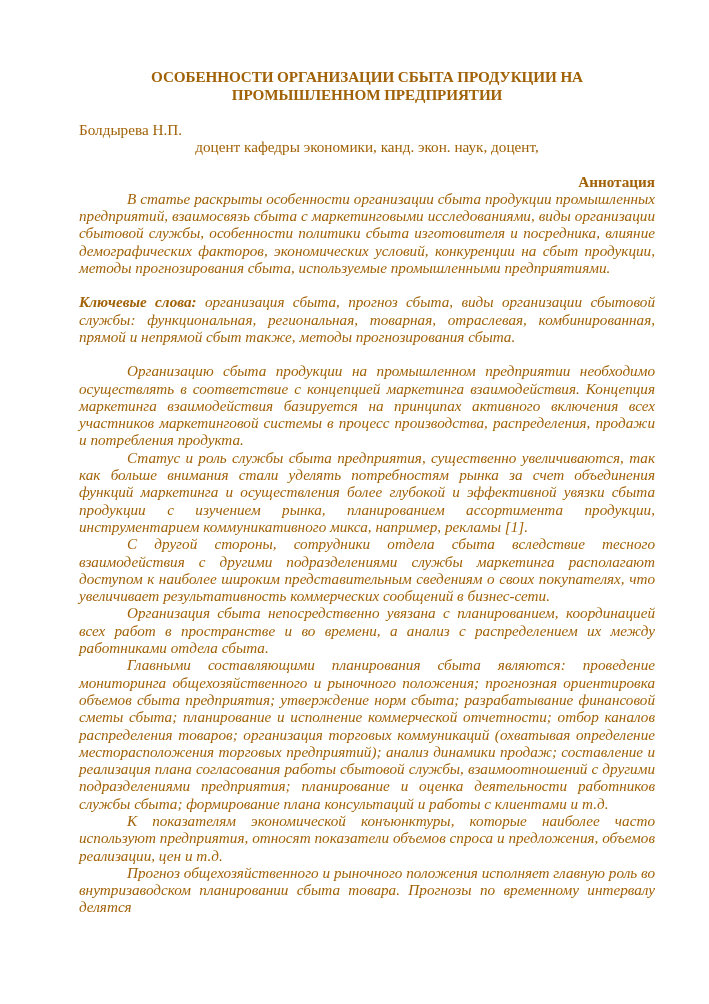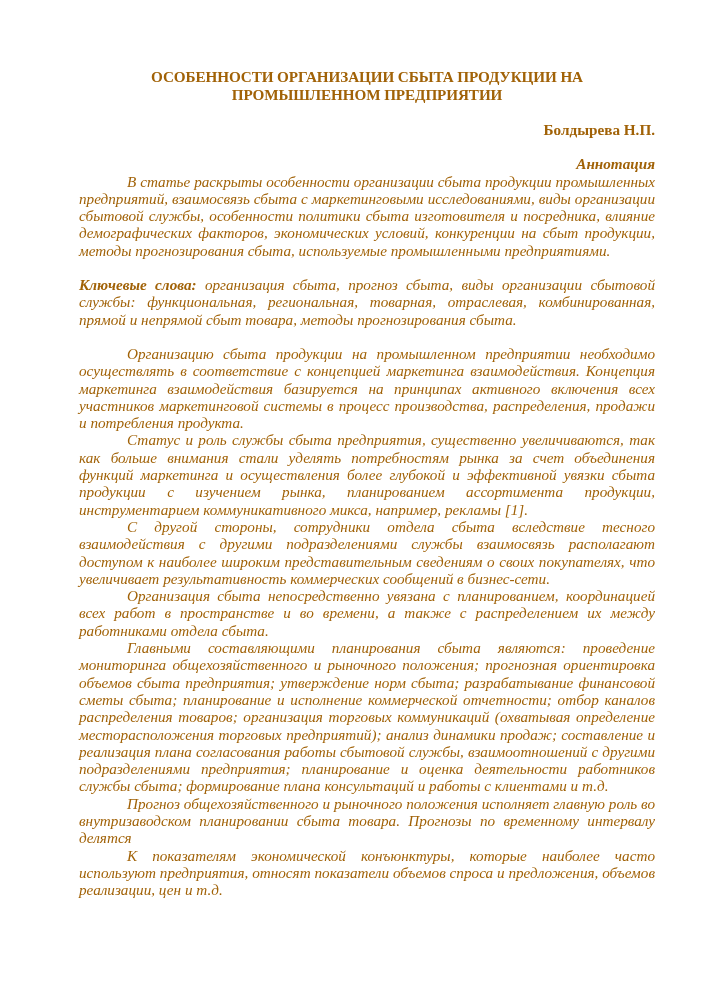--- a/index.html
+++ b/index.html
@@ -6,44 +6,45 @@
   body { width: 709px; height: 1004px; overflow: hidden; position: relative; }
   .page {
     position: absolute; left: 67px; top: 68px; width: 576px;
     font-family: "Liberation Serif", "DejaVu Serif", serif;
     font-size: 15.2px; line-height: 17.3px; color: #a16207; margin-left: 12px;
   }
   .title {
     font-weight: bold; text-align: center; font-size: 15.2px; line-height: 17.5px;
     margin: 0; letter-spacing: -0.1px;
   }
-  .author { font-weight: bold; text-align: right; margin-top: 18px; }
+  .author { font-weight: normal; text-align: left; margin-top: 18px; }
   .affil { text-align: center; }
-  .annot-label { text-align: right; font-weight: bold; font-style: italic; margin-top: 17px; }
+  .annot-label { text-align: right; font-weight: bold; margin-top: 17px; }
   p { margin: 0; text-align: justify; font-style: italic; }
   .indent { text-indent: 48px; }
   .gap { height: 17px; }
   .kw-label { font-weight: bold; }
 </style>
 </head>
 <body>
 
 <div class="page">
   <h1 class="title">ОСОБЕННОСТИ ОРГАНИЗАЦИИ СБЫТА ПРОДУКЦИИ НА ПРОМЫШЛЕННОМ ПРЕДПРИЯТИИ</h1>
   <div class="author">Болдырева Н.П.</div>
+  <div class="affil">доцент кафедры экономики, канд. экон. наук, доцент,</div>
 
   <div class="annot-label">Аннотация</div>
   <p class="indent">В статье раскрыты особенности организации сбыта продукции промышленных предприятий, взаимосвязь сбыта с маркетинговыми исследованиями, виды организации сбытовой службы, особенности политики сбыта изготовителя и посредника, влияние демографических факторов, экономических условий, конкуренции на сбыт продукции, методы прогнозирования сбыта, используемые промышленными предприятиями.</p>
 
   <div class="gap"></div>
 
-  <p><span class="kw-label">Ключевые слова:</span><span> организация сбыта, прогноз сбыта, виды организации сбытовой службы: функциональная, региональная, товарная, отраслевая, комбинированная, прямой и непрямой сбыт товара, методы прогнозирования сбыта.</span></p>
+  <p><span class="kw-label">Ключевые слова:</span><span> организация сбыта, прогноз сбыта, виды организации сбытовой службы: функциональная, региональная, товарная, отраслевая, комбинированная, прямой и непрямой сбыт также, методы прогнозирования сбыта.</span></p>
 
   <div class="gap"></div>
 
   <p class="indent">Организацию сбыта продукции на промышленном предприятии необходимо осуществлять в соответствие с концепцией маркетинга взаимодействия. Концепция маркетинга взаимодействия базируется на принципах активного включения всех участников маркетинговой системы в процесс производства, распределения, продажи и потребления продукта.</p>
   <p class="indent">Статус и роль службы сбыта предприятия, существенно увеличиваются, так как больше внимания стали уделять потребностям рынка за счет объединения функций маркетинга и осуществления более глубокой и эффективной увязки сбыта продукции с изучением рынка, планированием ассортимента продукции, инструментарием коммуникативного микса, например, рекламы [1].</p>
-  <p class="indent">С другой стороны, сотрудники отдела сбыта вследствие тесного взаимодействия с другими подразделениями службы взаимосвязь располагают доступом к наиболее широким представительным сведениям о своих покупателях, что увеличивает результативность коммерческих сообщений в бизнес-сети.</p>
-  <p class="indent">Организация сбыта непосредственно увязана с планированием, координацией всех работ в пространстве и во времени, а также с распределением их между работниками отдела сбыта.</p>
+  <p class="indent">С другой стороны, сотрудники отдела сбыта вследствие тесного взаимодействия с другими подразделениями службы маркетинга располагают доступом к наиболее широким представительным сведениям о своих покупателях, что увеличивает результативность коммерческих сообщений в бизнес-сети.</p>
+  <p class="indent">Организация сбыта непосредственно увязана с планированием, координацией всех работ в пространстве и во времени, а анализ с распределением их между работниками отдела сбыта.</p>
   <p class="indent">Главными составляющими планирования сбыта являются: проведение мониторинга общехозяйственного и рыночного положения; прогнозная ориентировка объемов сбыта предприятия; утверждение норм сбыта; разрабатывание финансовой сметы сбыта; планирование и исполнение коммерческой отчетности; отбор каналов распределения товаров; организация торговых коммуникаций (охватывая определение месторасположения торговых предприятий);  анализ динамики продаж; составление и реализация плана согласования работы сбытовой службы, взаимоотношений с другими подразделениями предприятия; планирование и оценка деятельности работников  службы сбыта; формирование плана консультаций и работы с клиентами и т.д.</p>
+  <p class="indent">К показателям экономической конъюнктуры, которые наиболее часто используют предприятия, относят показатели объемов спроса и предложения, объемов реализации, цен и т.д.</p>
   <p class="indent">Прогноз общехозяйственного и рыночного положения исполняет главную роль во внутризаводском планировании сбыта товара. Прогнозы по временному интервалу делятся</p>
-  <p class="indent">К показателям экономической конъюнктуры, которые наиболее часто используют предприятия, относят показатели объемов спроса и предложения, объемов реализации, цен и т.д.</p>
 </div>
 
 </body></html>

